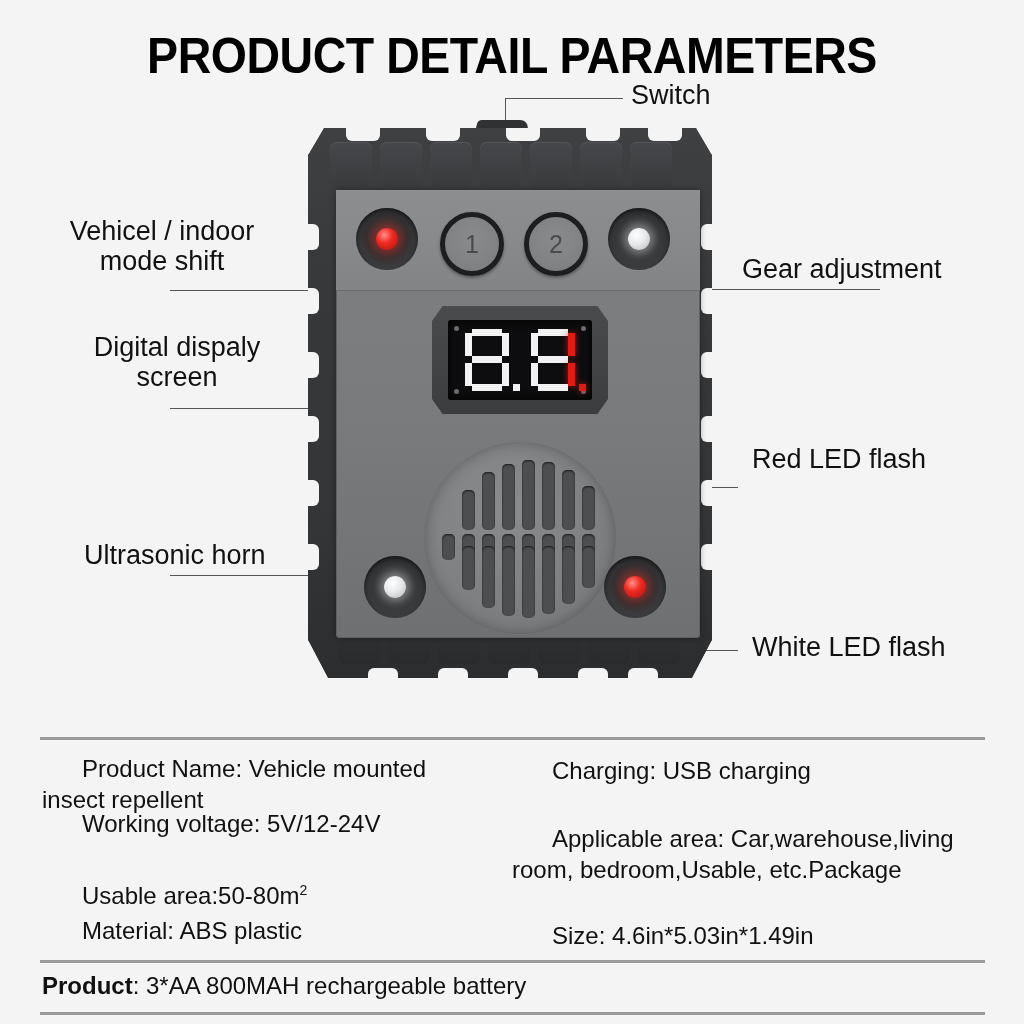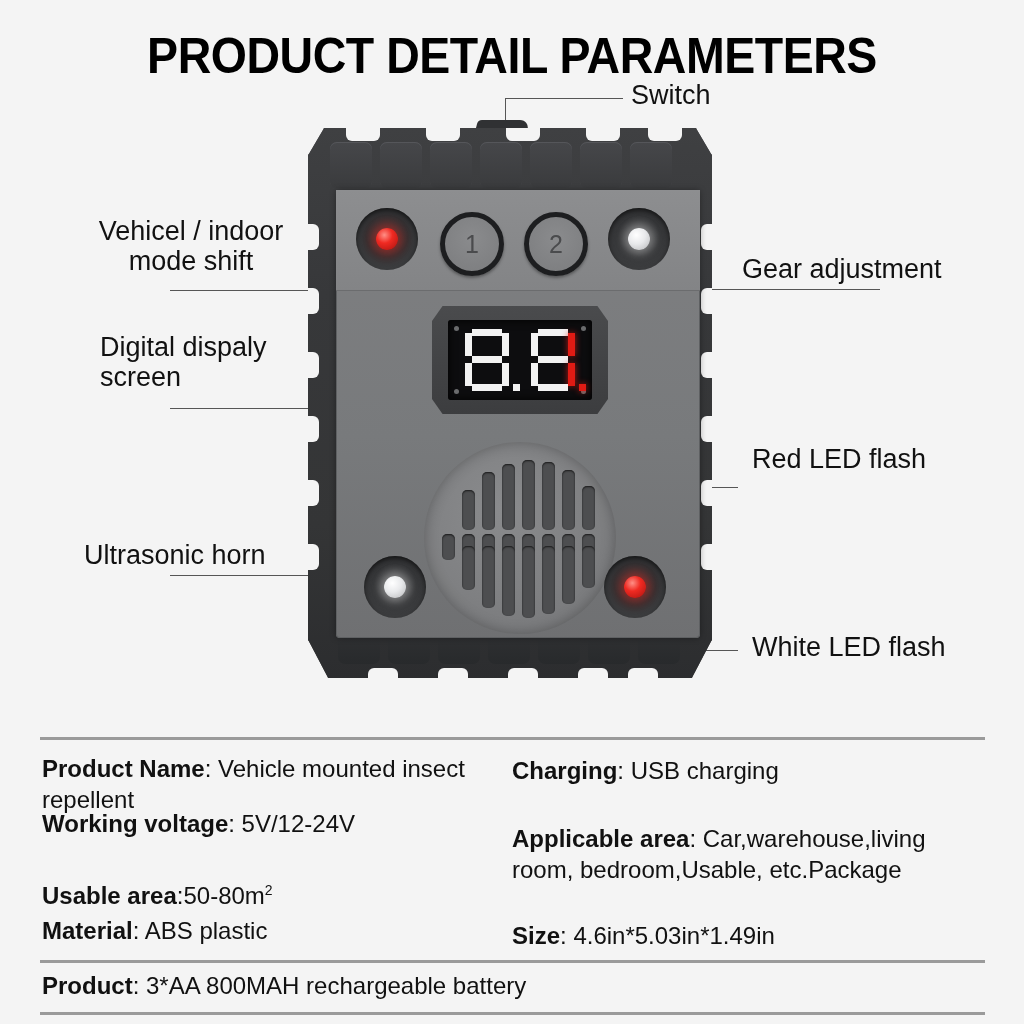--- a/index.html
+++ b/index.html
@@ -21,23 +21,23 @@
     font-weight:bold;
     letter-spacing:-0.5px;
     transform:scaleX(0.93);
     color:#000;
     white-space:nowrap;
   }
 
   
   .callout{position:absolute;font-size:27px;color:#111;line-height:1.12;white-space:pre-line;}
   .c-switch{left:631px;top:80px;}
-  .c-mode{left:81px;top:216px;width:220px;text-align:center;}
+  .c-mode{left:52px;top:216px;width:220px;text-align:center;}
   .c-gear{left:742px;top:254px;}
-  .c-display{left:100px;top:332px;width:186px;}
+  .c-display{left:84px;top:332px;width:186px;text-align:center;}
   .c-redled{left:752px;top:444px;}
   .c-horn{left:84px;top:540px;}
   .c-whiteled{left:752px;top:632px;}
 
   
   .lead{position:absolute;background:#555;}
   .lead.h{height:1px;}
   .lead.v{width:1px;}
 
   
@@ -147,21 +147,21 @@
   }
   .slot{position:absolute;background:#4d4e50;border-radius:5px;box-shadow:inset 0 1px 2px rgba(0,0,0,.7);}
 
   
   .rule{position:absolute;left:40px;width:945px;height:3px;background:#9a9a9a;}
   .rule.top{top:737px;}
   .rule.mid{top:960px;}
   .rule.bot{top:1012px;}
 
   .spec{position:absolute;font-size:24px;line-height:1.3;color:#111;}
-  .spec b{font-weight:bold;}
+  .spec b{font-weight:normal;margin-left:40px;}
   .col-l{left:42px;width:450px;}
   .col-r{left:512px;width:470px;}
   .s1{top:753px;}
   .s2{top:808px;}
   .s3{top:880px;}
   .s4{top:915px;}
   .r1{top:755px;}
   .r2{top:823px;}
   .r3{top:920px;}
   .battery{position:absolute;left:42px;top:972px;font-size:24px;}

